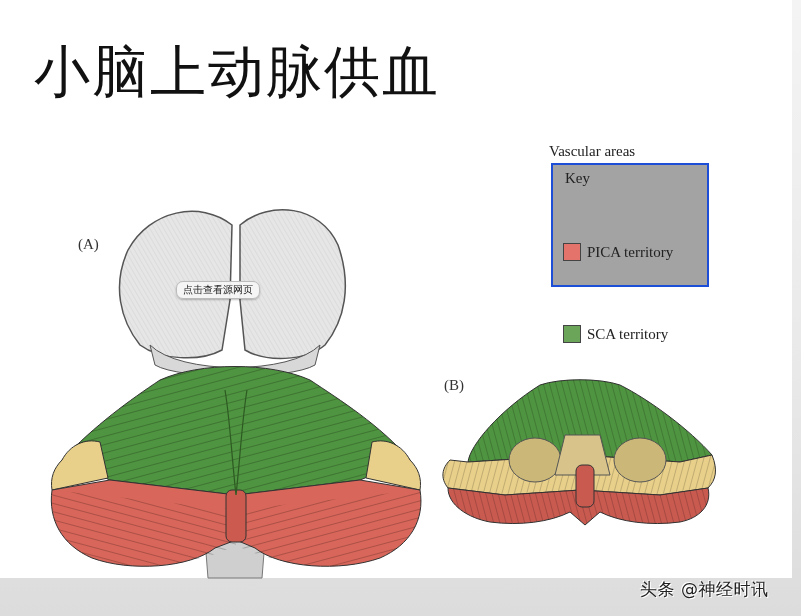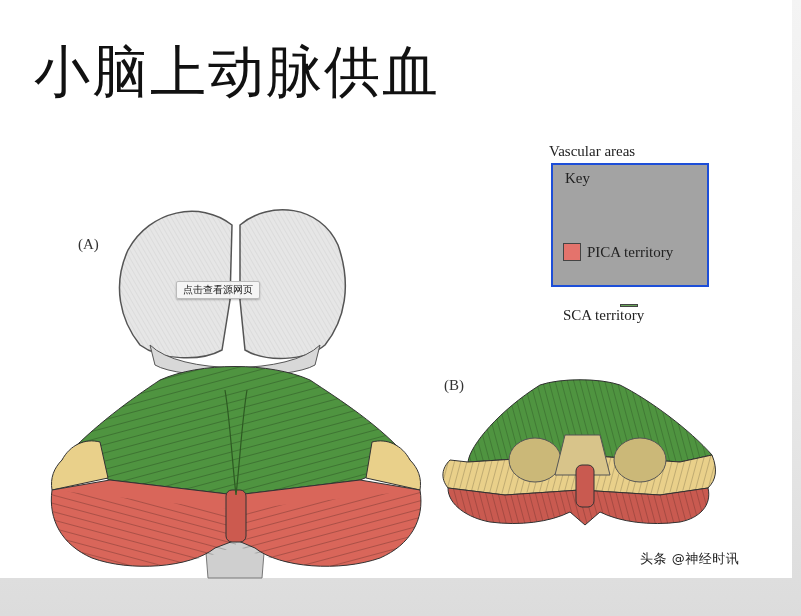--- a/index.html
+++ b/index.html
@@ -40,27 +40,27 @@
     }
     .swatch {
       width: 18px; height: 18px; border: 1.5px solid #444; box-sizing: border-box;
       margin-right: 6px;
     }
     .legend-label {
       font-family: "Liberation Serif", serif; font-size: 15px; color: #222;
     }
     .overlay-btn {
       position: absolute; left: 176px; top: 281px; padding: 1px 6px;
-      background: rgba(245,245,245,0.95); border: 1px solid #bbb; border-radius: 2px;
+      background: rgba(245,245,245,0.95); border: 1px solid #bbb; border-radius: 7px;
       font-family: "DejaVu Sans", sans-serif; font-size: 10px; color: #222;
       box-shadow: 0 1px 2px rgba(0,0,0,0.25); cursor: pointer;
     }
     .watermark {
-      position: absolute; left: 640px; top: 550px;
-      font-family: "DejaVu Sans", sans-serif; font-size: 13px; color: #222;
+      position: absolute; left: 640px; top: 578px;
+      font-family: "DejaVu Sans", sans-serif; font-size: 17px; color: #222;
       text-shadow: 1px 1px 0 #fff, -1px -1px 0 #fff;
       letter-spacing: 0.5px;
     }
     svg { position: absolute; overflow: visible; }
   </style>
 </head>
 <body>
 
 <div class="slide">
 
@@ -133,21 +133,21 @@
     <rect x="576" y="465" width="18" height="42" rx="6" fill="#c95a50" stroke="#333" stroke-width="1"></rect>
   </svg>
 
   <div class="legend-title">Vascular areas</div>
   <div class="legend-box">
     <div class="legend-key">Key</div>
     <div class="legend-item" style="top:28px;">
       <div class="swatch" style="background:#e4736c;"></div>
       <span class="legend-label">PICA territory</span>
     </div>
-    <div class="legend-item" style="top:91px;flex-direction:column;">
+    <div class="legend-item" style="top:110px;">
       <div class="swatch" style="background:#6aa55a;"></div>
       <span class="legend-label">SCA territory</span>
     </div>
   </div>
 
 </div>
 
 <div class="watermark">头条 @神经时讯</div>
 
 </body></html>

